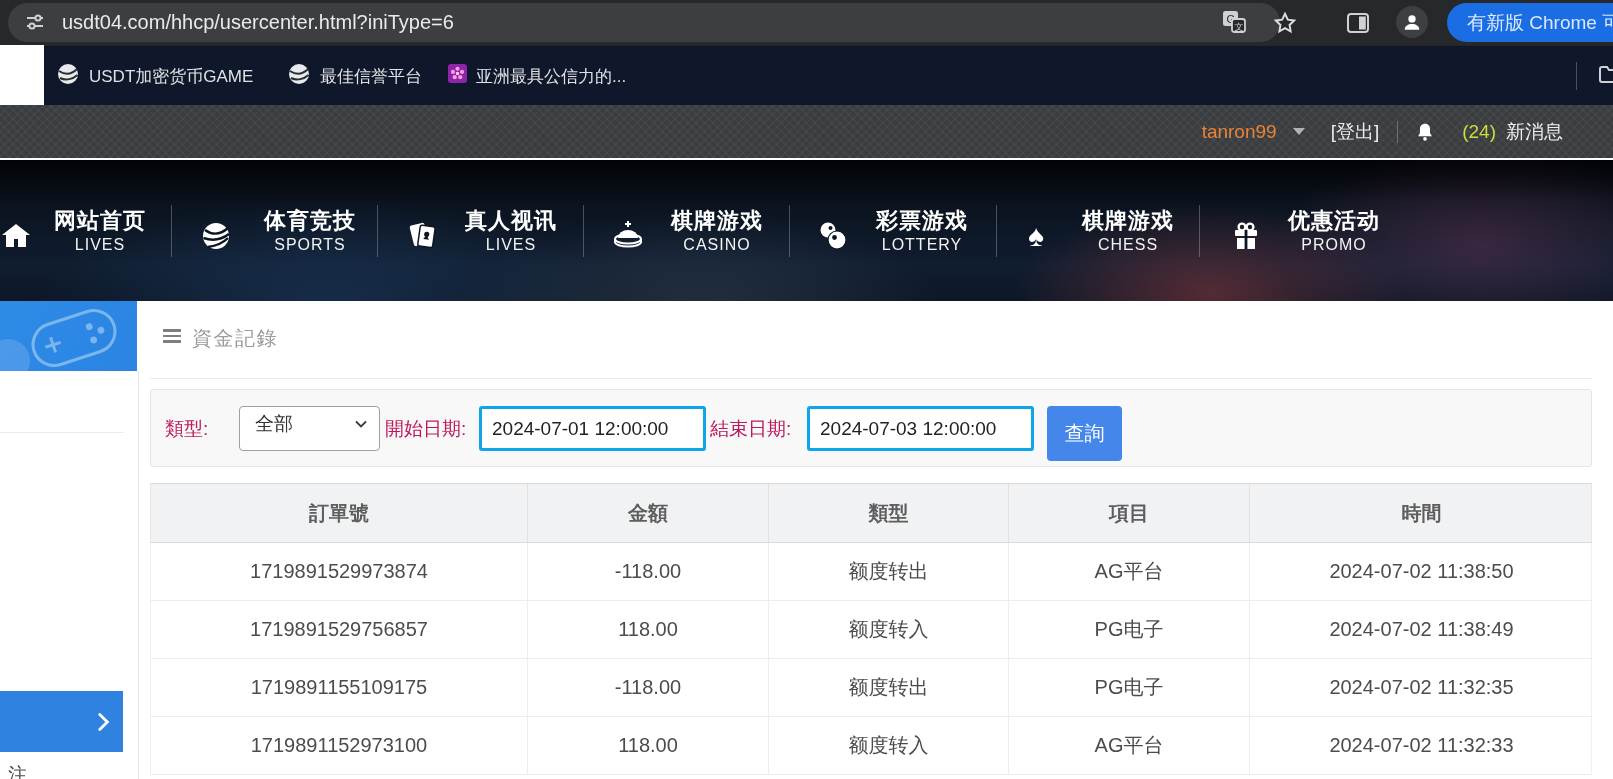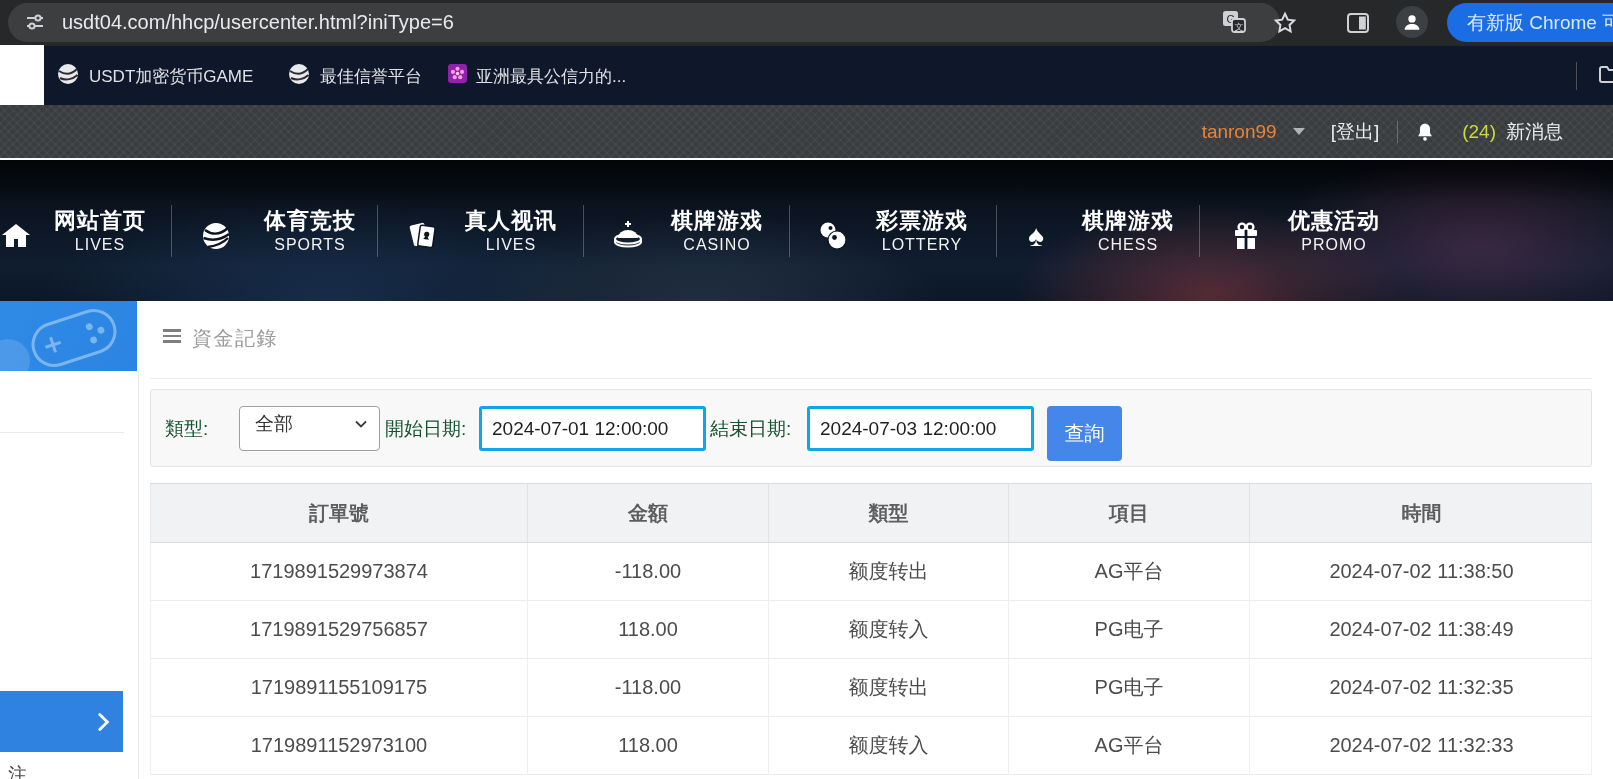--- a/index.html
+++ b/index.html
@@ -68,21 +68,21 @@
   .sb-note{left:8px;top:762px;color:#4a4a4a;font-size:19px;}
 
   
   .hamburger{left:163px;top:329px;width:18px;}
   .hamburger div{height:2.5px;background:#7f7f7f;margin-bottom:3.2px;}
   .ptitle{left:192px;top:325px;font-size:20px;color:#9b9b9b;letter-spacing:1.5px;}
   .tdivider{left:150px;top:378px;width:1442px;height:1px;background:#eaeaea;}
 
   
   .fpanel{left:150px;top:389px;width:1442px;height:78px;background:#f8f8f8;border:1px solid #e4e4e4;border-radius:3px;box-sizing:border-box;}
-  .flabel{position:absolute;top:16px;height:45px;line-height:45px;font-size:19px;color:#14532d;}
+  .flabel{position:absolute;top:16px;height:45px;line-height:45px;font-size:19px;color:#be185d;}
   .fl1{left:14px;} .fl2{left:234px;} .fl3{left:559px;}
   .fselect{position:absolute;left:88px;top:16px;width:141px;height:45px;background:#fff;border:1px solid #9fa0a4;border-radius:4px;
            box-sizing:border-box;display:flex;align-items:center;justify-content:space-between;padding:0 10px 9px 15px;cursor:pointer;}
   .fselect span{font-size:19px;color:#333;}
   .finput{position:absolute;top:16px;width:227px;height:45px;box-sizing:border-box;background:#fff;border:3px solid #0ea5e9;border-radius:3px;
           font-size:19px;color:#1f1f1f;padding:17px 10px;font-family:"Liberation Sans",sans-serif;outline:none;}
   .fi1{left:328px;} .fi2{left:656px;}
   .fbtn{position:absolute;left:896px;top:16px;width:75px;height:55px;background:#4486e9;border:none;border-radius:4px;
         color:#fff;font-size:20px;cursor:pointer;font-family:"Liberation Sans",sans-serif;}
 

